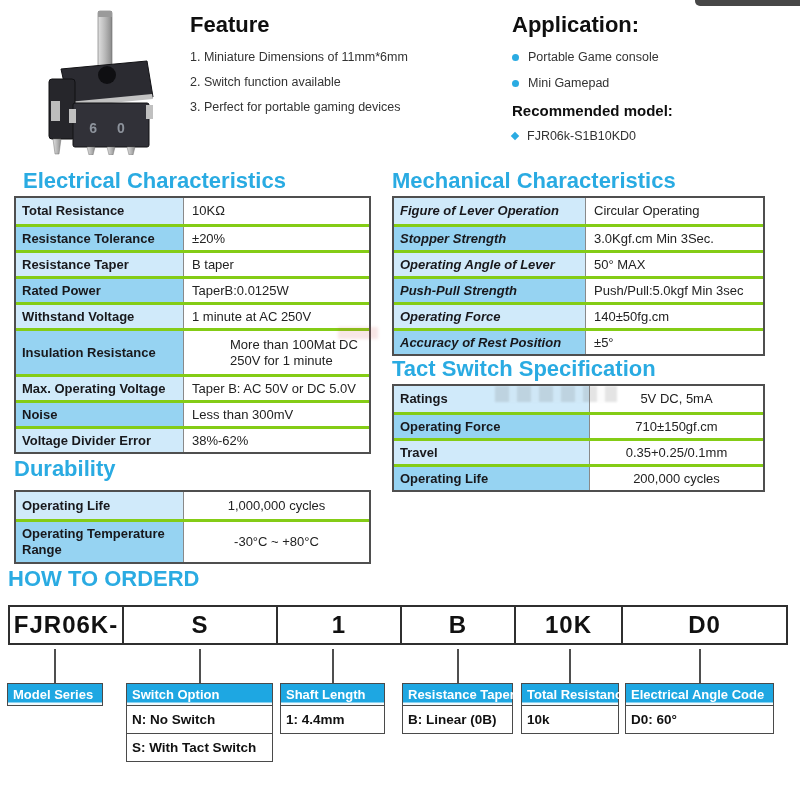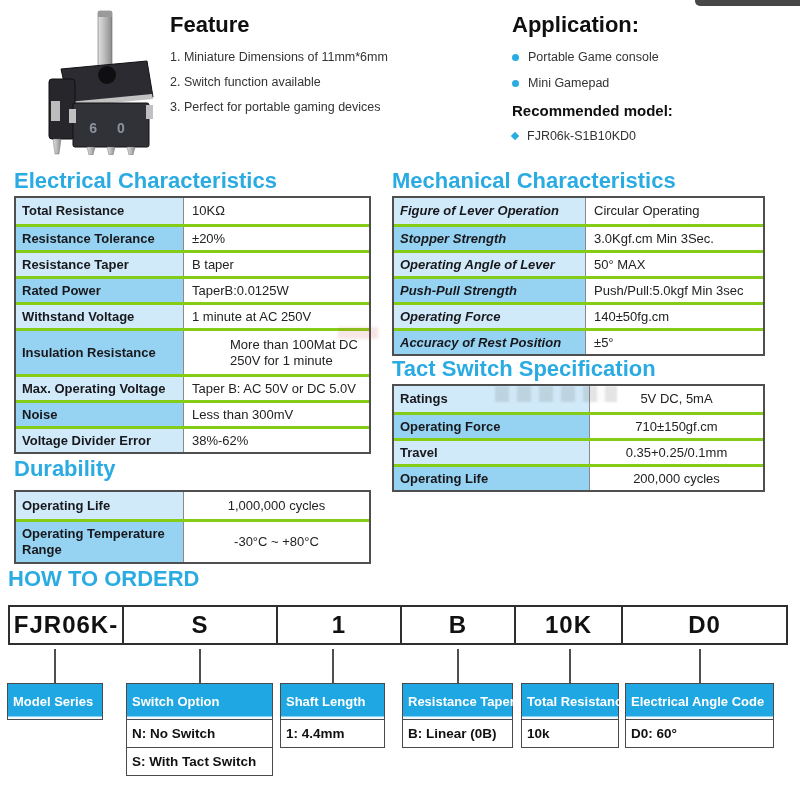--- a/index.html
+++ b/index.html
@@ -4,21 +4,21 @@
 <style>
   html,body{margin:0;padding:0;background:#fff;}
   .page{position:relative;width:800px;height:800px;background:#ffffff;
         font-family:"Liberation Sans",sans-serif;color:#1c1c1c;overflow:hidden;}
 
   
   .sliver{position:absolute;left:695px;top:0;width:105px;height:6px;background:#474747;border-radius:0 0 0 5px;}
 
   
   .photo{position:absolute;left:35px;top:5px;width:140px;height:150px;}
-  .feature{position:absolute;left:170px;top:12px;width:320px;}
+  .feature{position:absolute;left:190px;top:12px;width:320px;}
   .block-title{font-size:22px;font-weight:700;color:#0f0f0f;margin:0 0 12px 0;}
   .feature-item{font-size:12.5px;color:#333;margin:4px 0 11px 0;}
   .application{position:absolute;left:512px;top:12px;width:280px;}
   .app-item{display:flex;align-items:center;gap:9px;font-size:12.5px;color:#333;margin:0 0 12px 0;}
   .dot{width:7px;height:7px;border-radius:50%;background:#2aabe2;flex:0 0 auto;}
   .diamond{width:6px;height:6px;background:#2aabe2;transform:rotate(45deg);flex:0 0 auto;}
   .rec-title{font-size:15px;font-weight:700;color:#0f0f0f;margin:4px 0 10px 0;}
 
   
   .sec-title{position:absolute;font-size:22px;font-weight:700;color:#2aabe2;white-space:nowrap;margin:0;}
@@ -40,21 +40,21 @@
 
   
   .code-row{position:absolute;left:8px;top:605px;width:780px;height:40px;display:flex;
             border:2px solid #2f2f2f;box-sizing:border-box;background:#fff;}
   .code-cell{display:flex;align-items:center;justify-content:center;font-size:24px;font-weight:700;
              color:#111;border-right:2px solid #2f2f2f;box-sizing:border-box;letter-spacing:1px;}
   .code-cell:last-child{border-right:none;}
   .c1{width:114px;} .c2{width:154px;} .c3{width:124px;} .c4{width:114px;} .c5{width:107px;} .c6{flex:1;}
   .conn{position:absolute;top:649px;height:34px;width:0;border-left:2px solid #4f4f4f;}
   .order-col{position:absolute;top:683px;}
-  .order-head{height:37px;background:#1ea7e2;border:1.5px solid #4a4a4a;box-sizing:border-box;color:#fff;
+  .order-head{height:23px;background:#1ea7e2;border:1.5px solid #4a4a4a;box-sizing:border-box;color:#fff;
               font-weight:700;font-size:13px;display:flex;align-items:center;padding:0 5px;white-space:nowrap;
               box-shadow:inset 0 -2.5px 0 rgba(255,255,255,.95);}
   .order-opt{height:28px;background:#fff;border:1.5px solid #4a4a4a;border-top:none;box-sizing:border-box;
              font-weight:600;font-size:13.5px;display:flex;align-items:center;padding:0 5px;white-space:nowrap;color:#111;}
 
   
   .wm1{position:absolute;left:495px;top:386px;width:122px;height:16px;
        background:repeating-linear-gradient(90deg,rgba(120,120,120,.20) 0 14px,rgba(205,205,205,.08) 14px 22px);
        filter:blur(1px);}
   .wm2{position:absolute;left:338px;top:327px;width:40px;height:12px;background:rgba(200,60,60,.13);filter:blur(1.5px);}
@@ -110,21 +110,21 @@
       <span class="dot"></span>
       <span>Mini Gamepad</span>
     </div>
     <div class="rec-title">Recommended model:</div>
     <div class="app-item">
       <span class="diamond"></span>
       <span>FJR06k-S1B10KD0</span>
     </div>
   </div>
 
-  <h3 class="sec-title" style="left:14px;top:168px;">Electrical Characteristics</h3>
+  <h3 class="sec-title" style="left:23px;top:168px;">Electrical Characteristics</h3>
   <h3 class="sec-title" style="left:392px;top:168px;">Mechanical Characteristics</h3>
   <h3 class="sec-title" style="left:392px;top:356px;">Tact Switch Specification</h3>
   <h3 class="sec-title" style="left:14px;top:456px;">Durability</h3>
 
   <div class="spec-table t-elec">
     <div class="row h26">
         <div class="lbl light">Total Resistance</div>
         <div class="val">10KΩ</div>
       </div>
     <div class="row h26">

